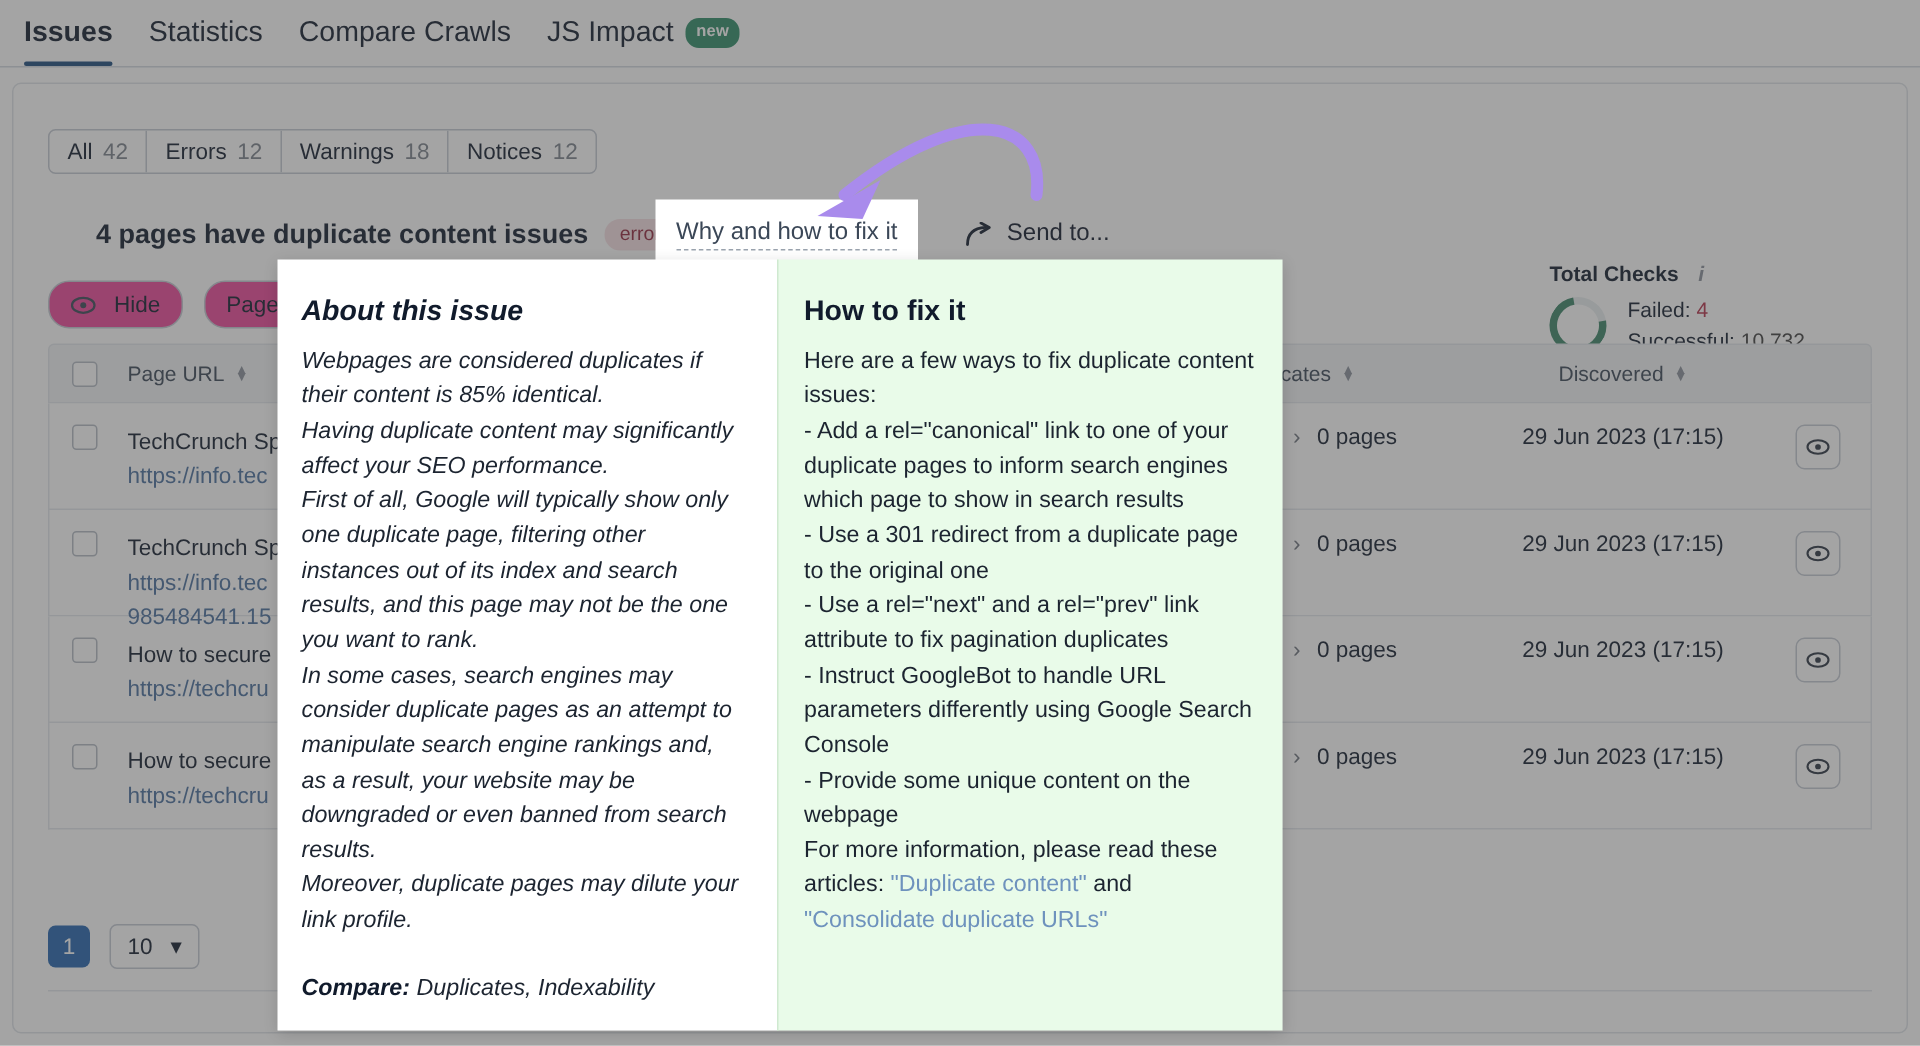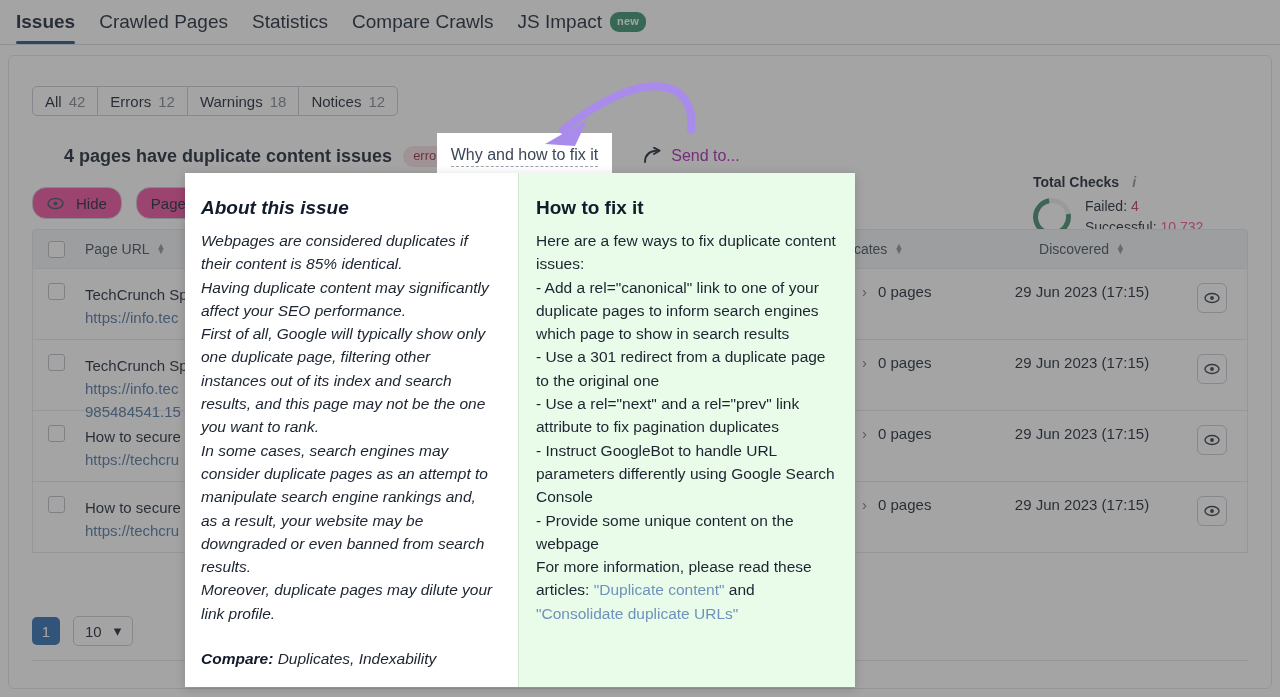--- a/index.html
+++ b/index.html
@@ -67,22 +67,22 @@
   #error-badge{
     background:#f6dfe3; color:#92263c; font-size:13px;
     padding:4px 10px 5px; border-radius:11px; line-height:12px;
   }
   #why-link{
     font-size:16px; color:#3b4757;
     border-bottom:1px dashed #9aa3ae; cursor:pointer;
     padding-bottom:1px;
   }
   #sendto{
-    display:flex; align-items:flex-start; gap:8px; font-size:16px;
-    color:#a21caf; margin-left:24px; cursor:pointer; white-space:nowrap;
+    display:flex; align-items:flex-end; gap:8px; font-size:16px;
+    color:#0f172a; margin-left:24px; cursor:pointer; white-space:nowrap;
   }
 
   
   #actions{ position:absolute; left:23px; top:131px; display:flex; gap:14px;}
   .actbtn{
     height:32px; border:1px solid #c4cad3; border-radius:14px; background:#ec4899;
     display:flex; align-items:center; gap:12px; padding:0 14px;
     font-size:15px; color:#111b2c; cursor:pointer; white-space:nowrap;
   }
 
@@ -92,21 +92,21 @@
             font-size:14px; font-weight:bold; color:#111b2c; padding-left:0px;}
   #tc-head .info{
     display:inline-flex; align-items:center; justify-content:center;
     width:14px;height:14px;font-style:italic;color:#8a919b;font-size:14px;font-weight:bold;
   }
   #tc-body{ display:flex; align-items:center; gap:14px; margin-top:6px; }
   #donut{ width:38px;height:38px;border-radius:50%;
     border:5px solid #3c8468; border-top-color:#e9eef0; transform:rotate(35deg); }
   #tc-lines{ font-size:14px; line-height:21px; color:#111b2c; }
   .tc-fail-v{ color:#b5334b; }
-  .tc-ok-v{ color:#ec4899;text-align:right; }
+  .tc-ok-v{ color:#404040;text-align:right; }
 
   
   #table{ position:absolute; left:23px; right:23px; top:173px; }
   #thead{
     display:flex; align-items:center; height:40px;
     background:#f2f4f6; border:1px solid #e3e7eb; border-radius:4px 4px 0 0;
     font-size:14px; color:#3b4757;
   }
   .th{ display:flex; align-items:center; gap:7px; }
   .th-chk{ width:47px; justify-content:center; }
@@ -183,23 +183,20 @@
   #arrow{ position:absolute; left:515px; top:58px; width:195px; height:100px; }
 </style>
 </head>
 <body>
 
 <div id="tabbar">
   <div class="tab active">
       <span>Issues</span>
     </div>
   <div class="tab">
-      <span>Crawled Pages</span>
-    </div>
-  <div class="tab">
       <span>Statistics</span>
     </div>
   <div class="tab">
       <span>Compare Crawls</span>
     </div>
   <div class="tab">
     <span>JS Impact</span>
     <span class="newbadge">new</span>
   </div>
 </div>

